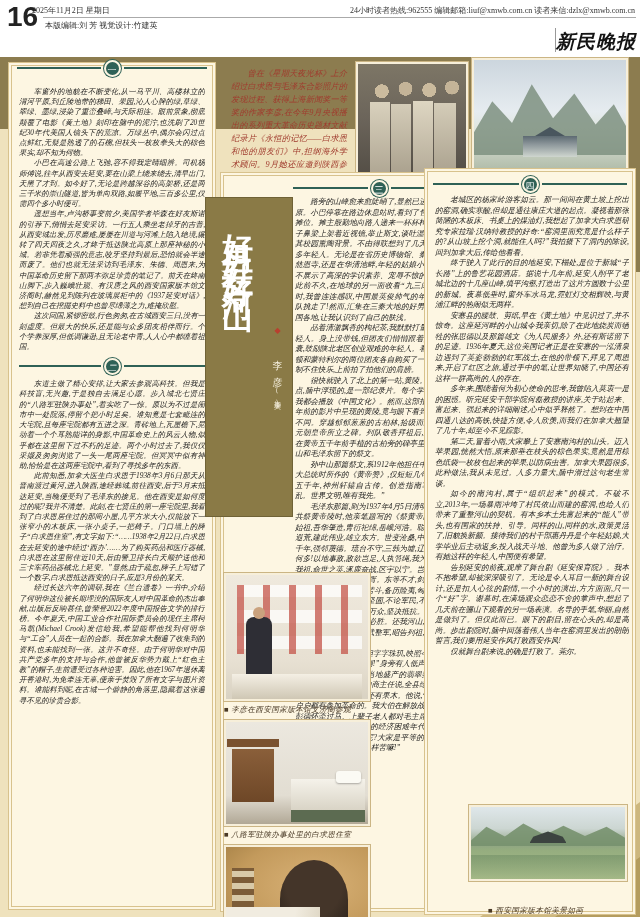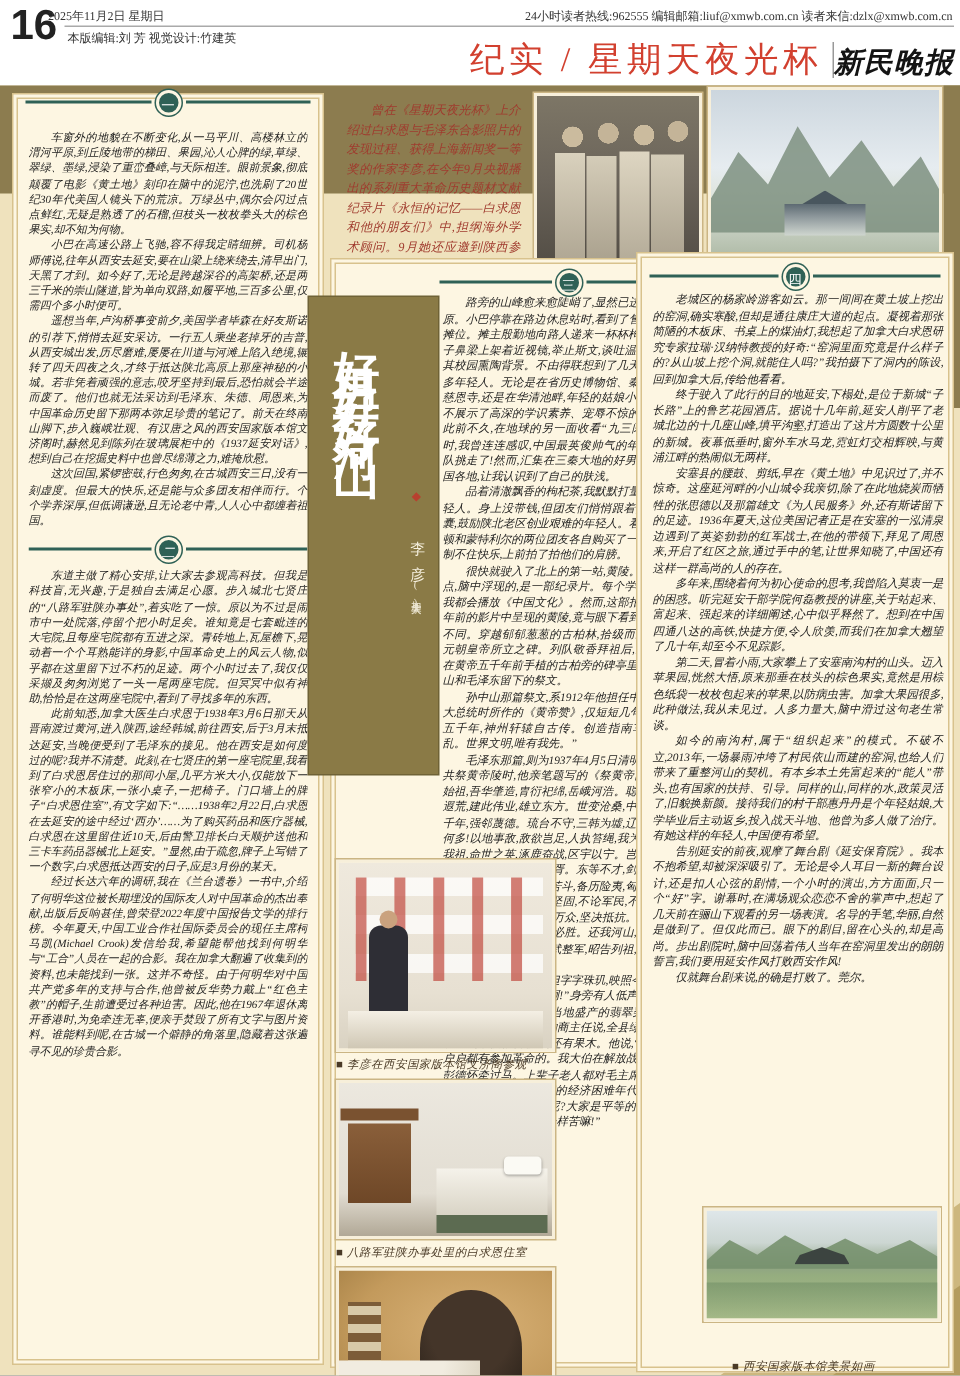--- a/index.html
+++ b/index.html
@@ -119,21 +119,20 @@
 <body>
 
 <div class="page">
 
   <div class="header">
     <div class="pageno">16</div>
     <div class="hmeta hdate">2025年11月2日 星期日</div>
     <div class="hrule"></div>
     <div class="hmeta hedit">本版编辑:刘 芳  视觉设计:竹建英</div>
     <div class="hmeta hcontact">24小时读者热线:962555  编辑邮箱:liuf@xmwb.com.cn  读者来信:dzlx@xmwb.com.cn</div>
-    <div class="secttitle">纪实 / 星期天夜光杯</div>
     <div class="mastdiv"></div>
     <div class="masthead">新民晚报</div>
   </div>
 
   <div class="content">
     <div class="band-top"></div>
     <div class="band-right"></div>
     <div class="fold-br"></div>
     <div class="fold-br2"></div>
 

